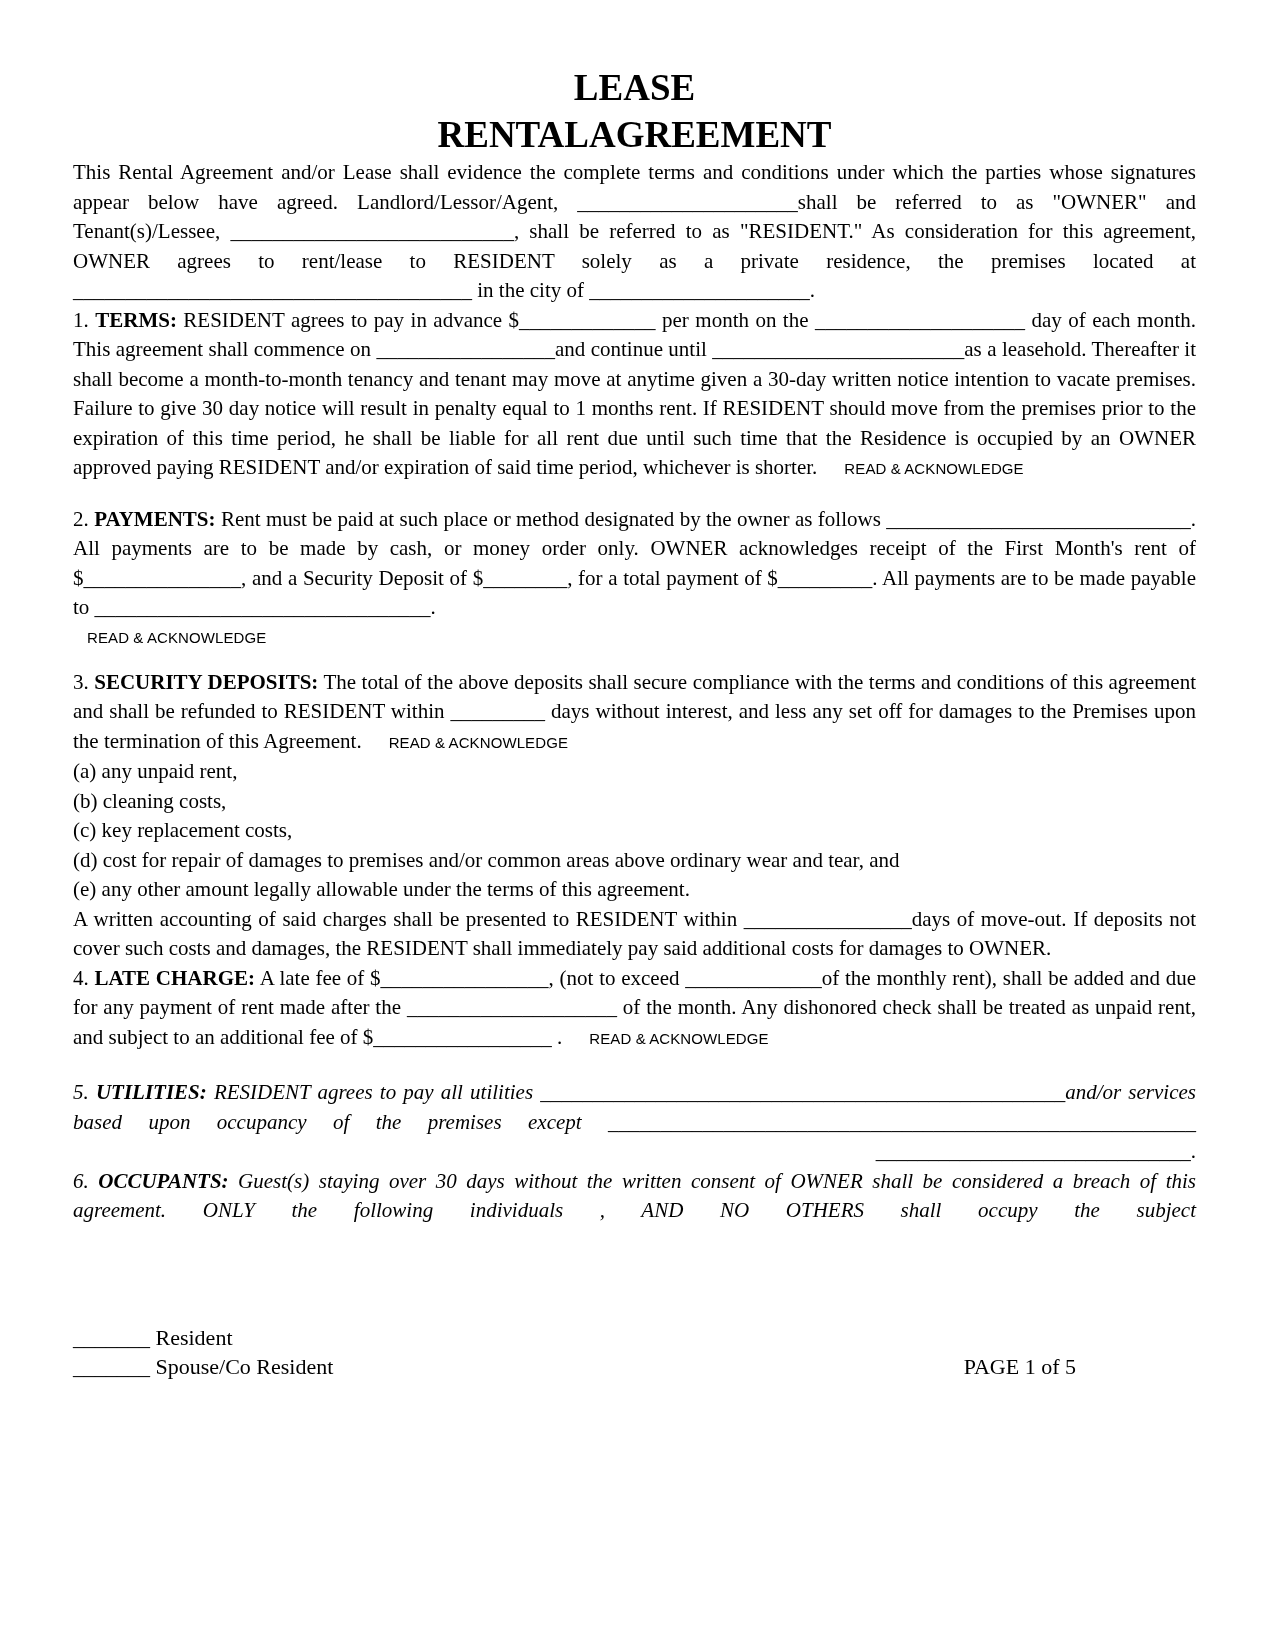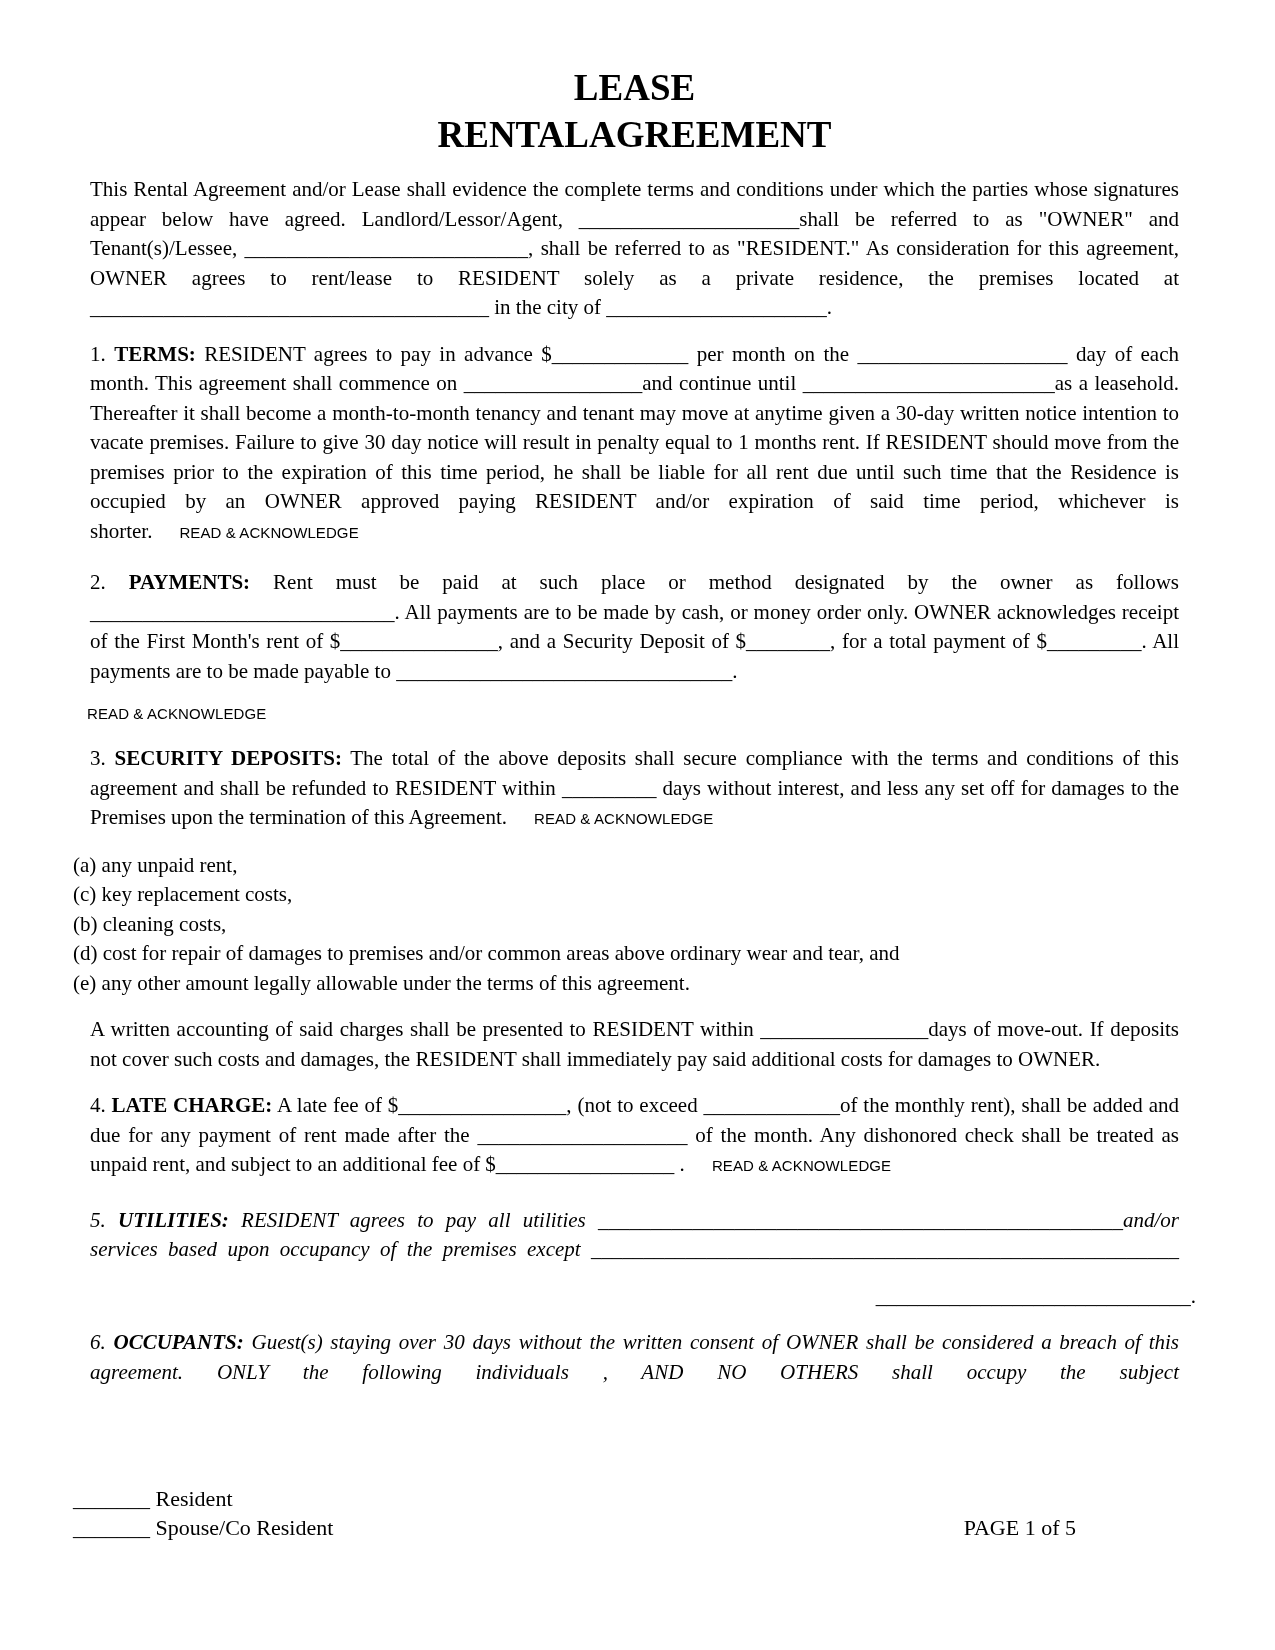--- a/index.html
+++ b/index.html
@@ -28,21 +28,21 @@
     letter-spacing: 0px;
   }
   .doc-title .tline2 {
     word-spacing: -0.14em;
   }
   .body-text {
     font-size: 21px;
     line-height: 29.5px;
   }
   p.para {
-    margin: 17px;
+    margin: 0;
     text-align: justify;
   }
   .jlast {
     text-align-last: justify;
     font-style: italic;
   }
   .intro     { margin-top: 36px; }
   .sec-terms    { margin-top: 20px; }
   .sec-payments { margin-top: 21px; }
   .sec-security { margin-top: 20px; }
@@ -97,22 +97,22 @@
 
     <div class="sec-payments">
       <p class="para"><span>2.</span> <span class="sec-heading">PAYMENTS:</span> <span>Rent must be paid at such place or method designated by the owner as follows _____________________________. All payments are to be made by cash, or money order only. OWNER acknowledges receipt of the First Month's rent of $_______________, and a Security Deposit of $________, for a total payment of $_________. All payments are to be made payable to ________________________________.</span></p>
       <div class="ack ack-row">READ &amp; ACKNOWLEDGE</div>
     </div>
 
     <div class="sec-security">
       <p class="para"><span>3.</span> <span class="sec-heading">SECURITY DEPOSITS:</span> <span>The total of the above deposits shall secure compliance with the terms and conditions of this agreement and shall be refunded to RESIDENT within _________ days without interest, and less any set off for damages to the Premises upon the termination of this Agreement.</span><span class="ack ack-inline">READ &amp; ACKNOWLEDGE</span></p>
       <div class="item-list">
         <div>(a) any unpaid rent,</div>
+        <div>(b) cleaning costs,</div>
         <div>(c) key replacement costs,</div>
-        <div>(b) cleaning costs,</div>
         <div>(d) cost for repair of damages to premises and/or common areas above ordinary wear and tear, and</div>
         <div>(e) any other amount legally allowable under the terms of this agreement.</div>
       </div>
       <p class="para">A written accounting of said charges shall be presented to RESIDENT within ________________days of move-out. If deposits not cover such costs and damages, the RESIDENT shall immediately pay said additional costs for damages to OWNER.</p>
     </div>
 
     <p class="para sec-late"><span>4.</span> <span class="sec-heading">LATE CHARGE:</span> <span>A late fee of $________________, (not to exceed _____________of the monthly rent), shall be added and due for any payment of rent made after the ____________________ of the month. Any dishonored check shall be treated as unpaid rent, and subject to an additional fee of $_________________ .</span><span class="ack ack-inline">READ &amp; ACKNOWLEDGE</span></p>
 
     <div class="sec-utilities">
       <p class="para jlast"><span>5.</span> <span class="sec-heading">UTILITIES:</span> <span>RESIDENT agrees to pay all utilities __________________________________________________and/or services based upon occupancy of the premises except ________________________________________________________</span></p>

